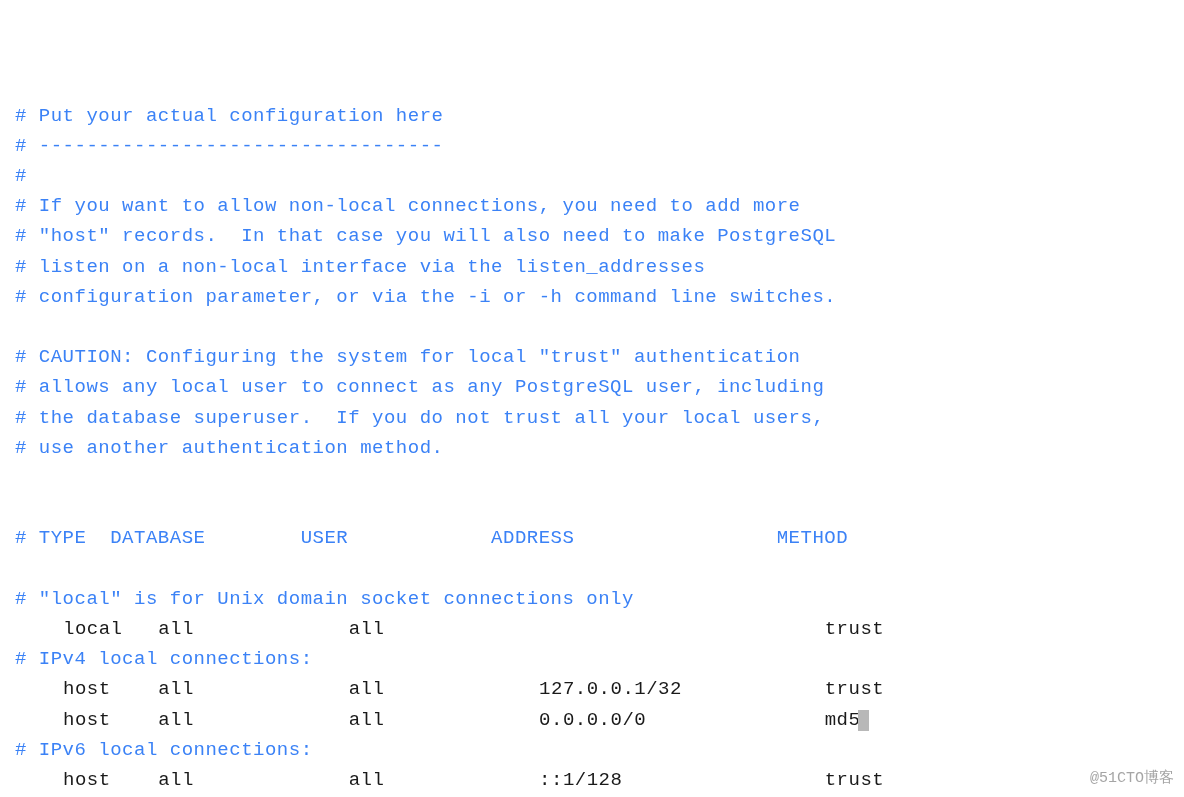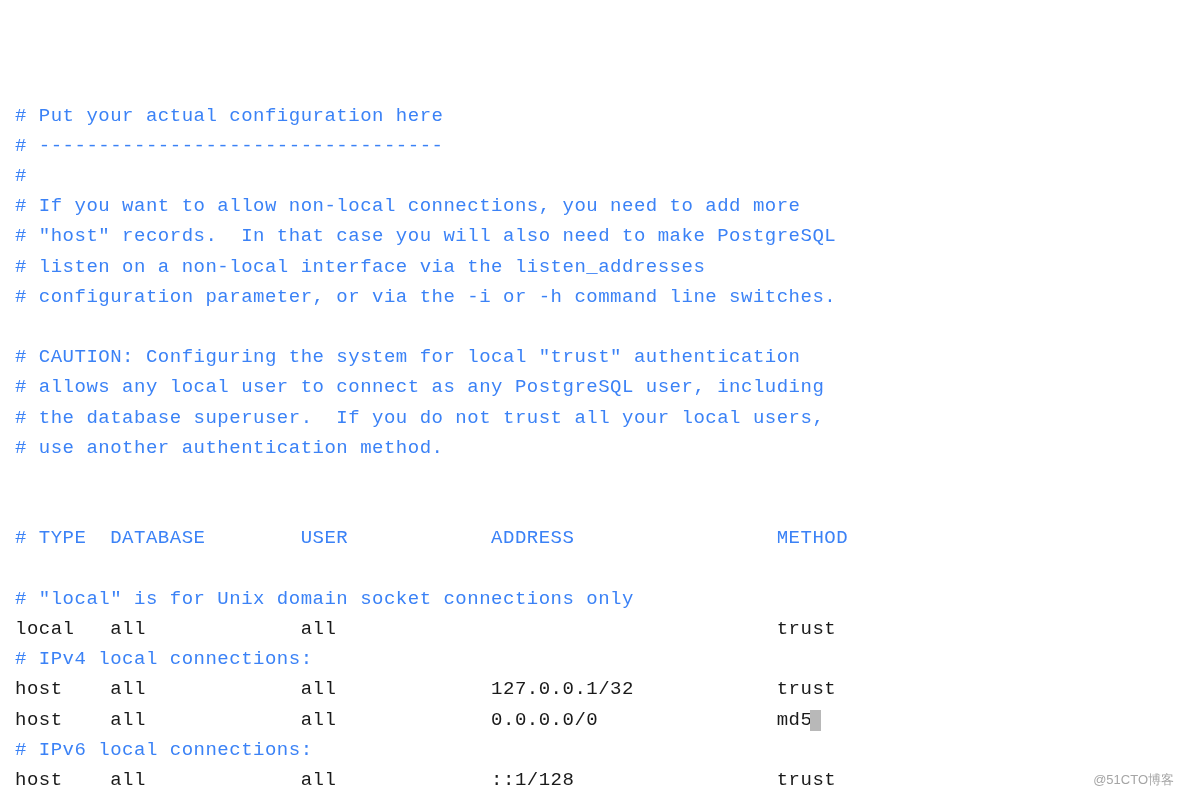--- a/index.html
+++ b/index.html
@@ -6,36 +6,36 @@
     body {
       font-family: "Menlo", "Monaco", "Courier New", monospace;
       font-size: 19px;
       line-height: 1.59;
       white-space: pre;
       padding: 10px 15px;
       background: #ffffff;
       letter-spacing: 0.5px;
     }
     .comment { color: #3b82f6; }
-    .text { color: #1a1a1a; }
+    .text { color: #1a1a1a; margin-left: 48px; }
     .cursor {
       display: inline-block;
       width: 11px;
       height: 21px;
       background: #b8b8b8;
       vertical-align: text-bottom;
       margin-left: -2px;
     }
     .watermark {
       position: fixed;
       right: 10px;
       bottom: 6px;
       color: #a5a5a5;
-      font-size: 13px;
-      font-family: Liberation Sans, sans-serif;
+      font-size: 15px;
+      font-family: Liberation Mono, monospace;
       letter-spacing: 0;
     }
     .line { display: block; }
   </style>
 </head>
 <body>
 
 
 <div id="container"><span class="line comment"># Put your actual configuration here</span><span class="line comment"># ----------------------------------</span><span class="line comment">#</span><span class="line comment"># If you want to allow non-local connections, you need to add more</span><span class="line comment"># "host" records.  In that case you will also need to make PostgreSQL</span><span class="line comment"># listen on a non-local interface via the listen_addresses</span><span class="line comment"># configuration parameter, or via the -i or -h command line switches.</span><span class="line comment"> </span><span class="line comment"># CAUTION: Configuring the system for local "trust" authentication</span><span class="line comment"># allows any local user to connect as any PostgreSQL user, including</span><span class="line comment"># the database superuser.  If you do not trust all your local users,</span><span class="line comment"># use another authentication method.</span><span class="line comment"> </span><span class="line comment"> </span><span class="line comment"># TYPE  DATABASE        USER            ADDRESS                 METHOD</span><span class="line comment"> </span><span class="line comment"># "local" is for Unix domain socket connections only</span><span class="line text">local   all             all                                     trust</span><span class="line comment"># IPv4 local connections:</span><span class="line text">host    all             all             127.0.0.1/32            trust</span><span class="line text">host    all             all             0.0.0.0/0               md5<span class="cursor"></span></span><span class="line comment"># IPv6 local connections:</span><span class="line text">host    all             all             ::1/128                 trust</span><span class="line comment"># Allow replication connections from localhost, by a user with the</span></div>
 <div class="watermark">@51CTO博客</div>

